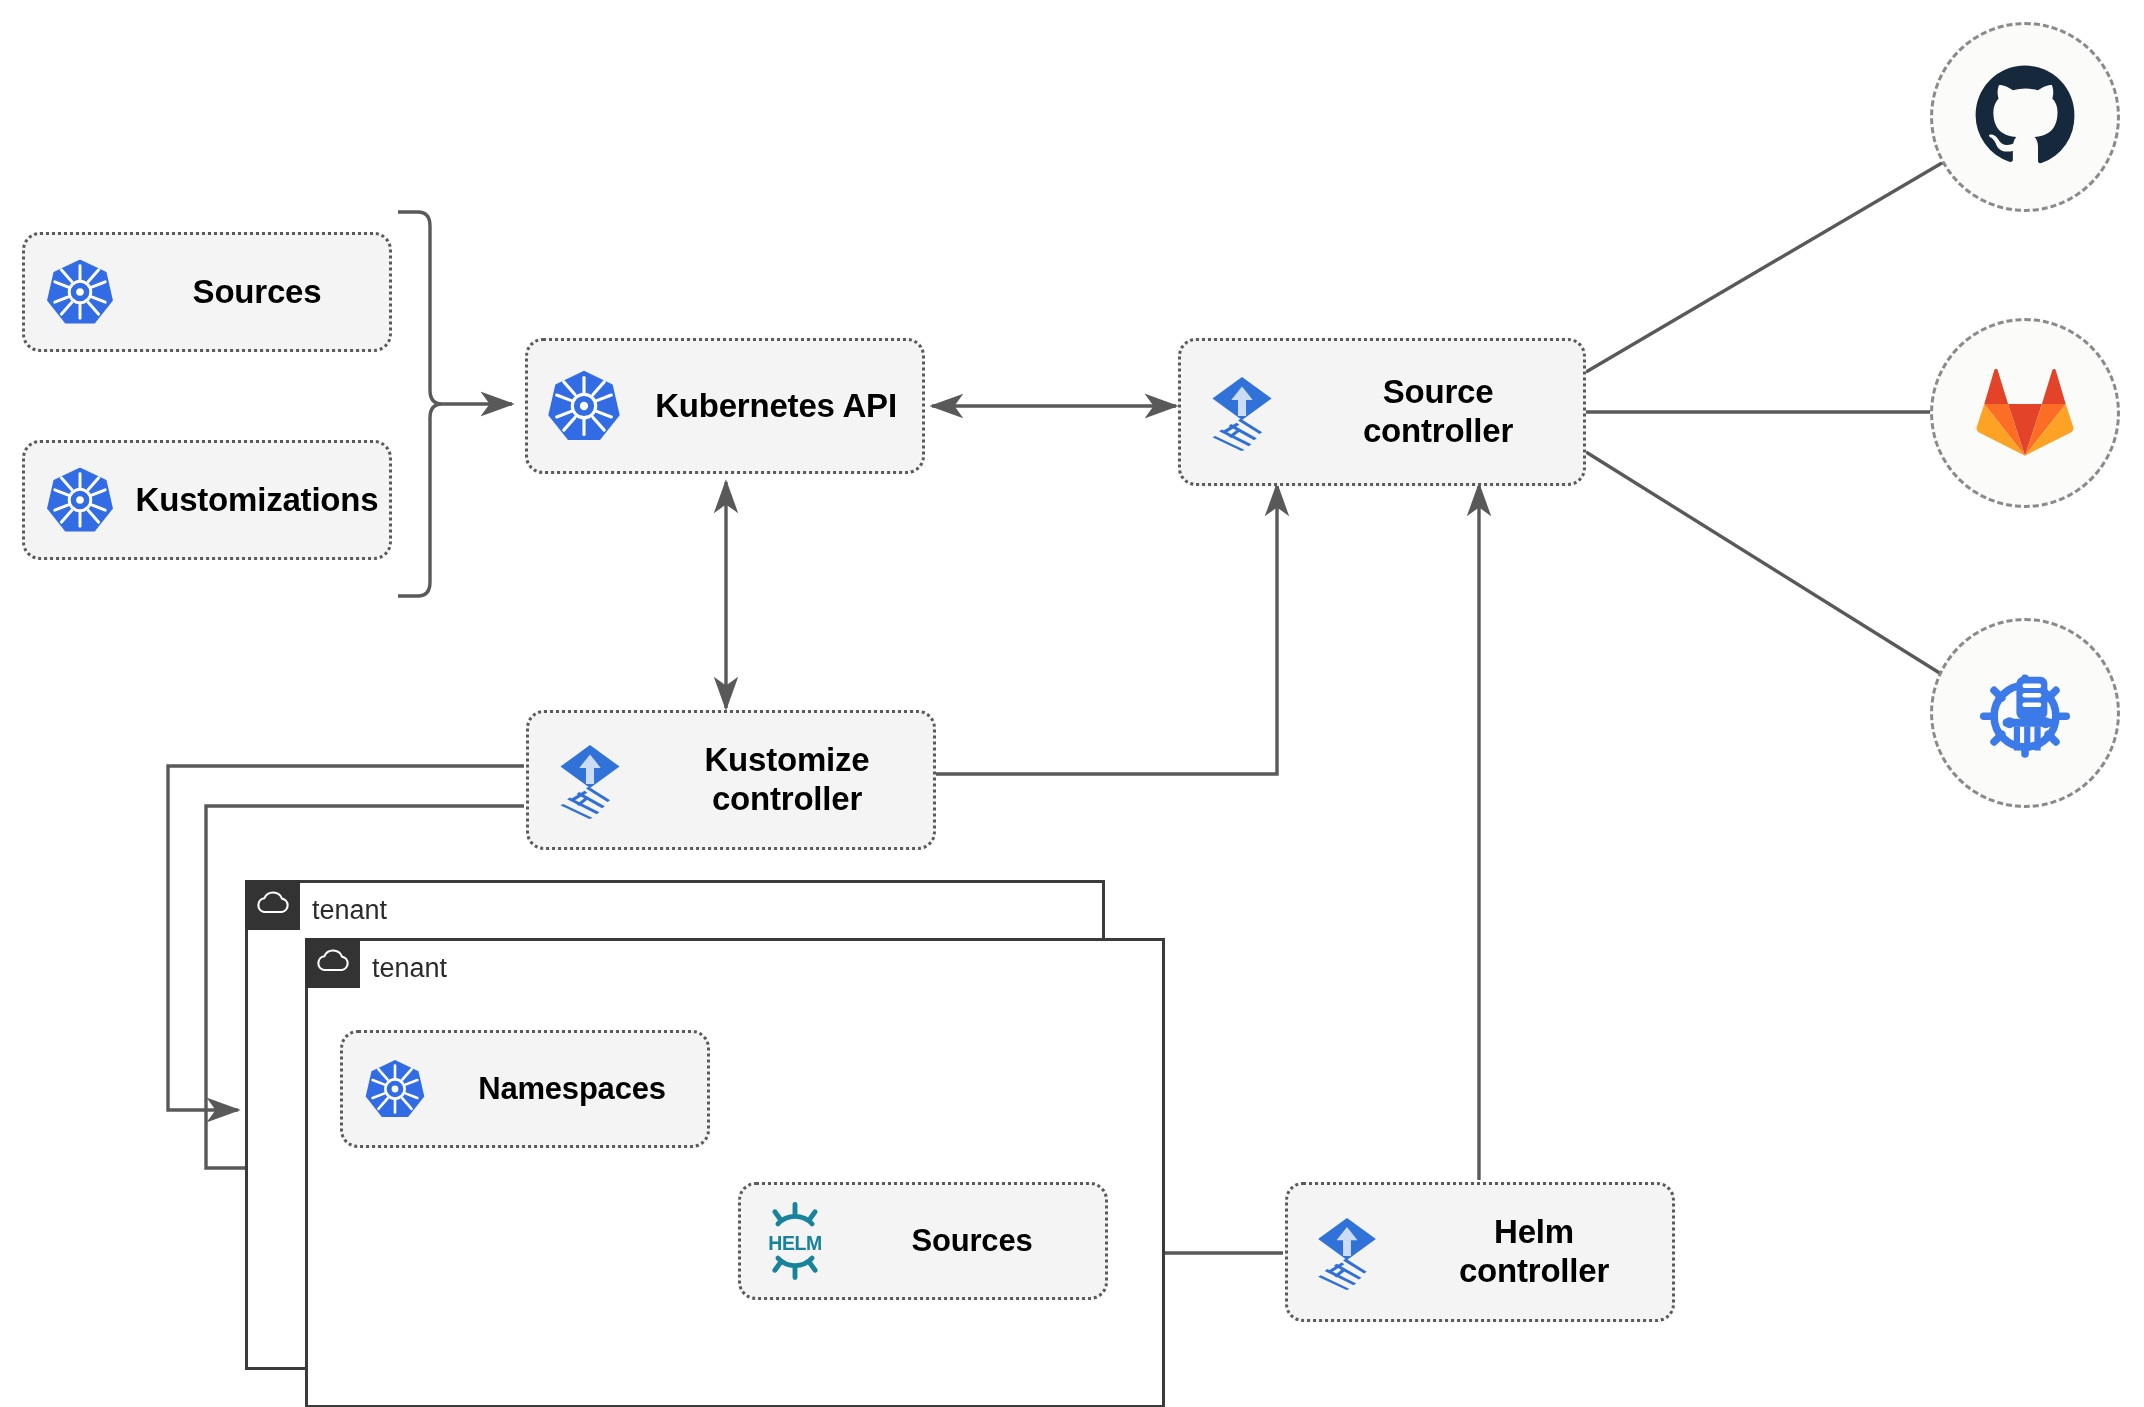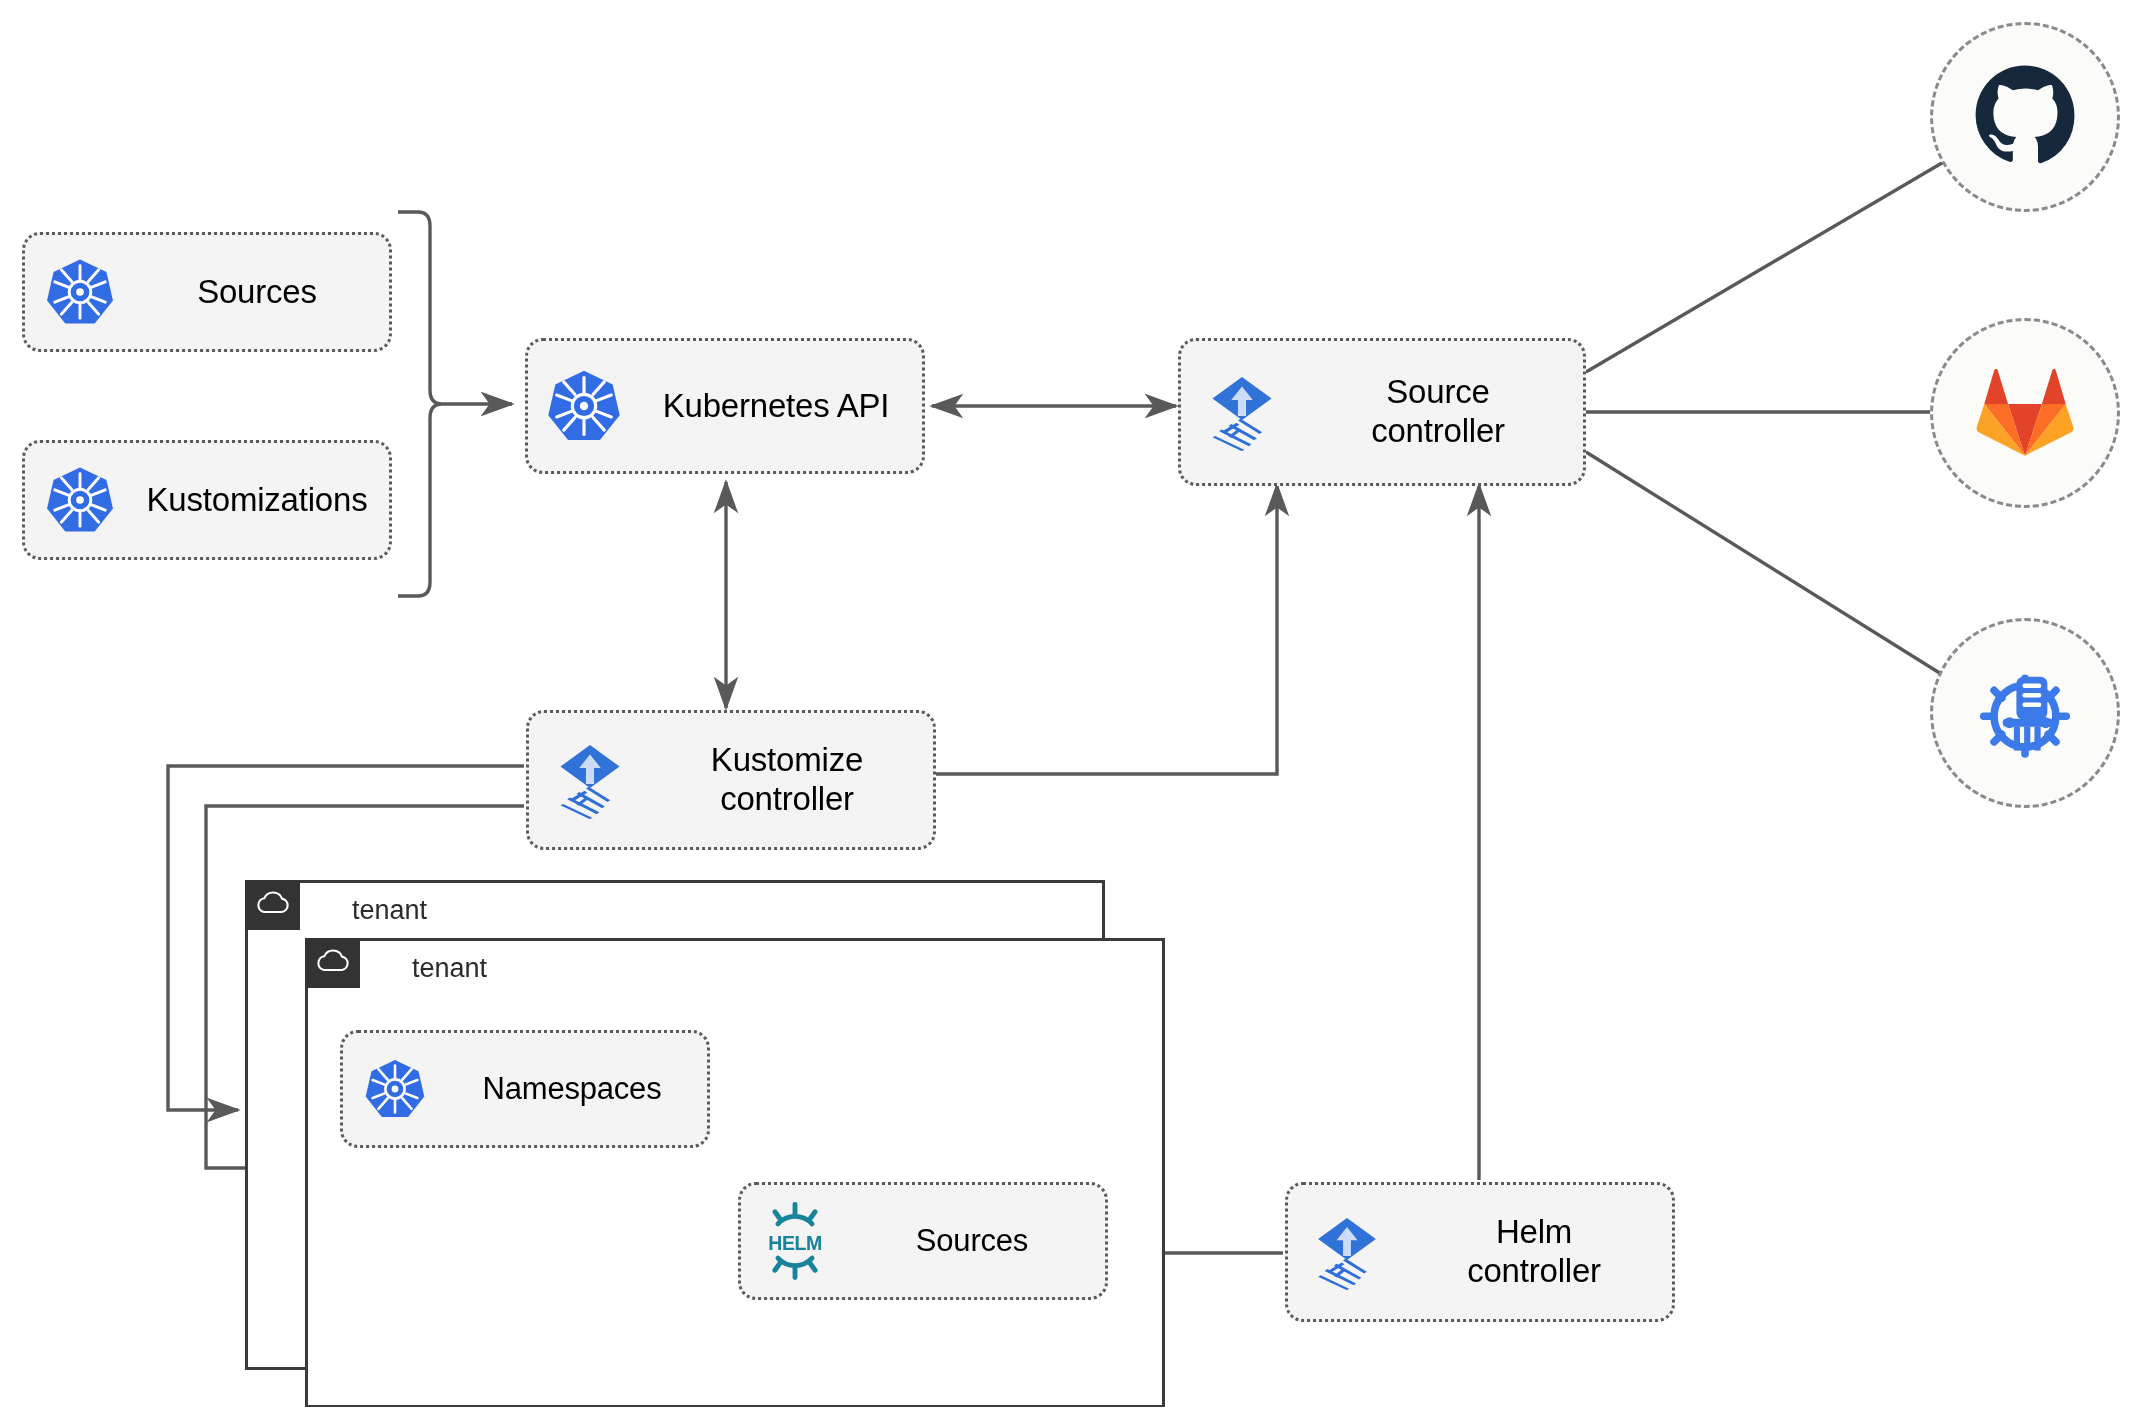--- a/index.html
+++ b/index.html
@@ -44,20 +44,21 @@
   }
   .node .lbl {
     flex: 1 1 auto;
     text-align: center;
     color: #000000;
     font-size: 33px;
     line-height: 1.18;
     letter-spacing: -0.2px;
     white-space: pre-line;
     padding-right: 10px;
+    font-weight: bold;
   }
   .node.small .lbl { font-size: 31px; }
 
   
   .circle-node {
     position: absolute;
     box-sizing: border-box;
     border: 3px dashed #8a8a8a;
     border-radius: 50%;
     background: #fbfbf9;
@@ -84,21 +85,20 @@
     align-items: center;
     justify-content: center;
     z-index: 6;
   }
   .tenant-title {
     position: absolute;
     color: #2b2b2b;
     font-size: 27px;
     z-index: 6;
     white-space: nowrap;
-    margin-left: 40px;
   }
 </style>
 </head>
 <body>
 
 <div id="canvas">
 
   <svg id="wires" viewBox="0 0 2144 1407" xmlns="http://www.w3.org/2000/svg">
     <defs>
       <marker id="ah" markerWidth="12" markerHeight="12" refX="9.2" refY="4" orient="auto" markerUnits="strokeWidth">

